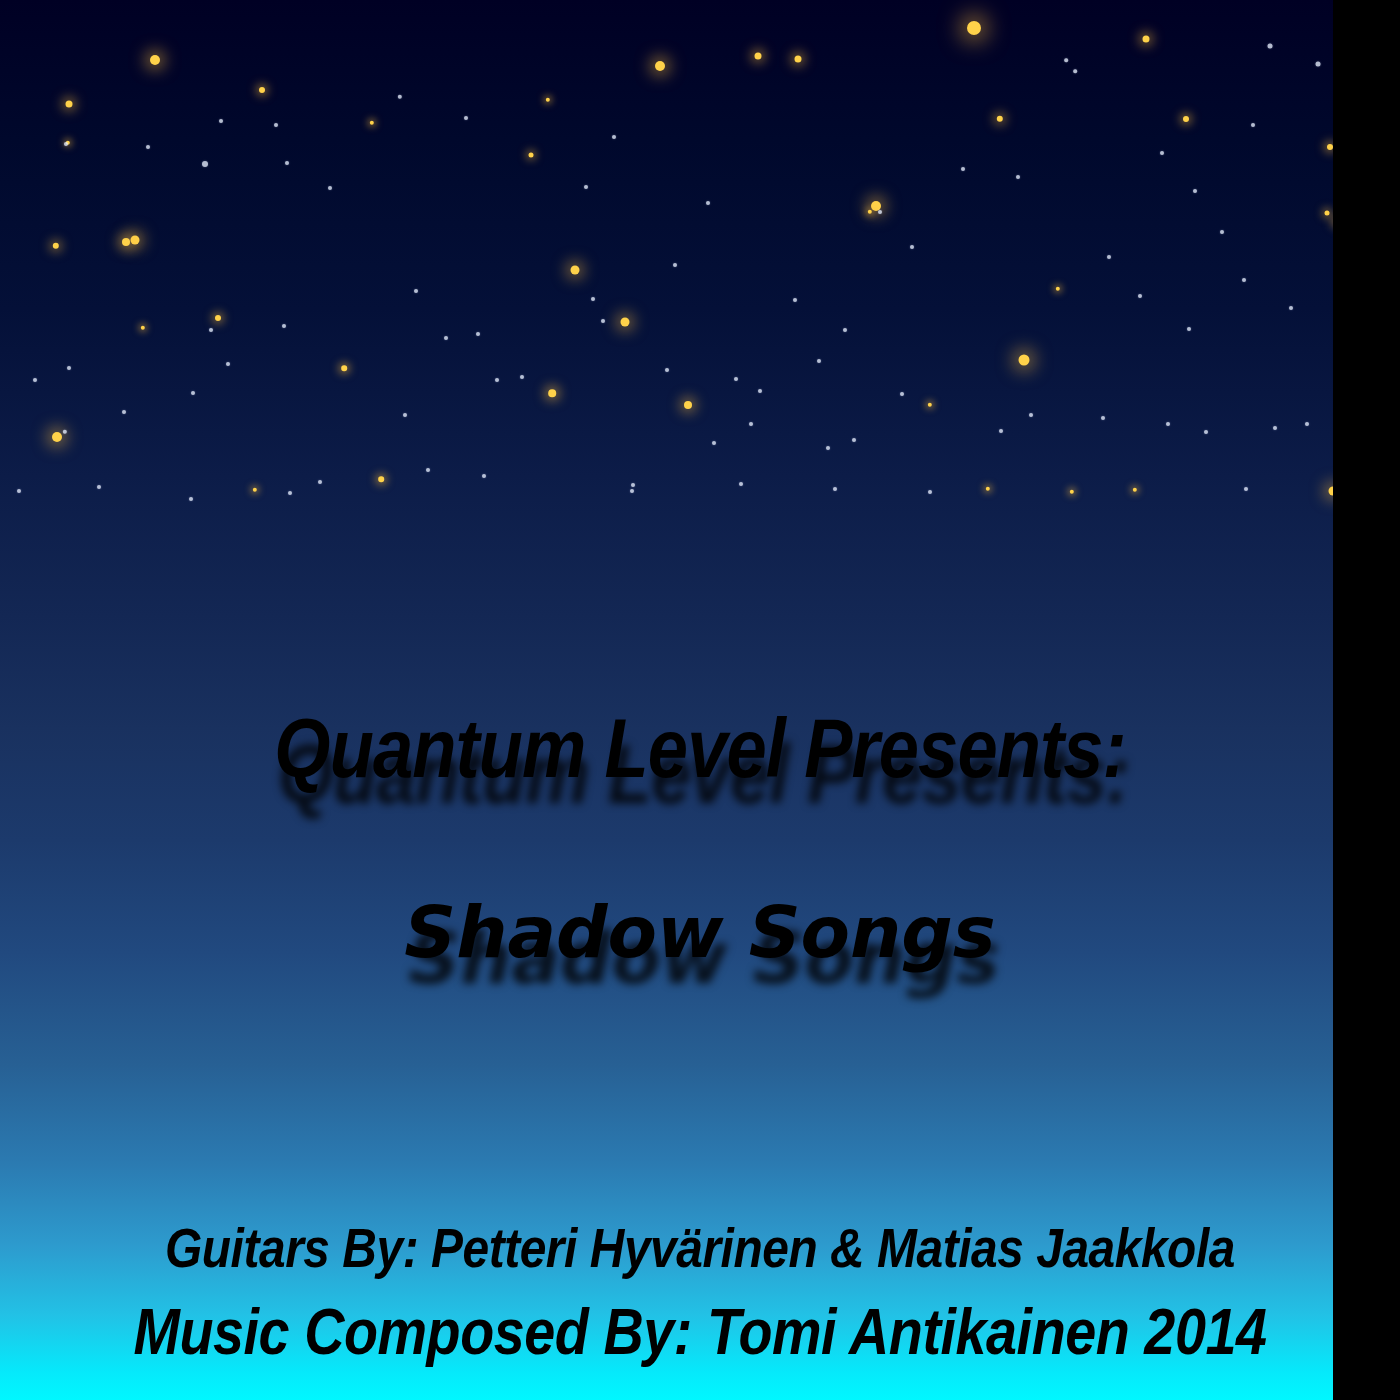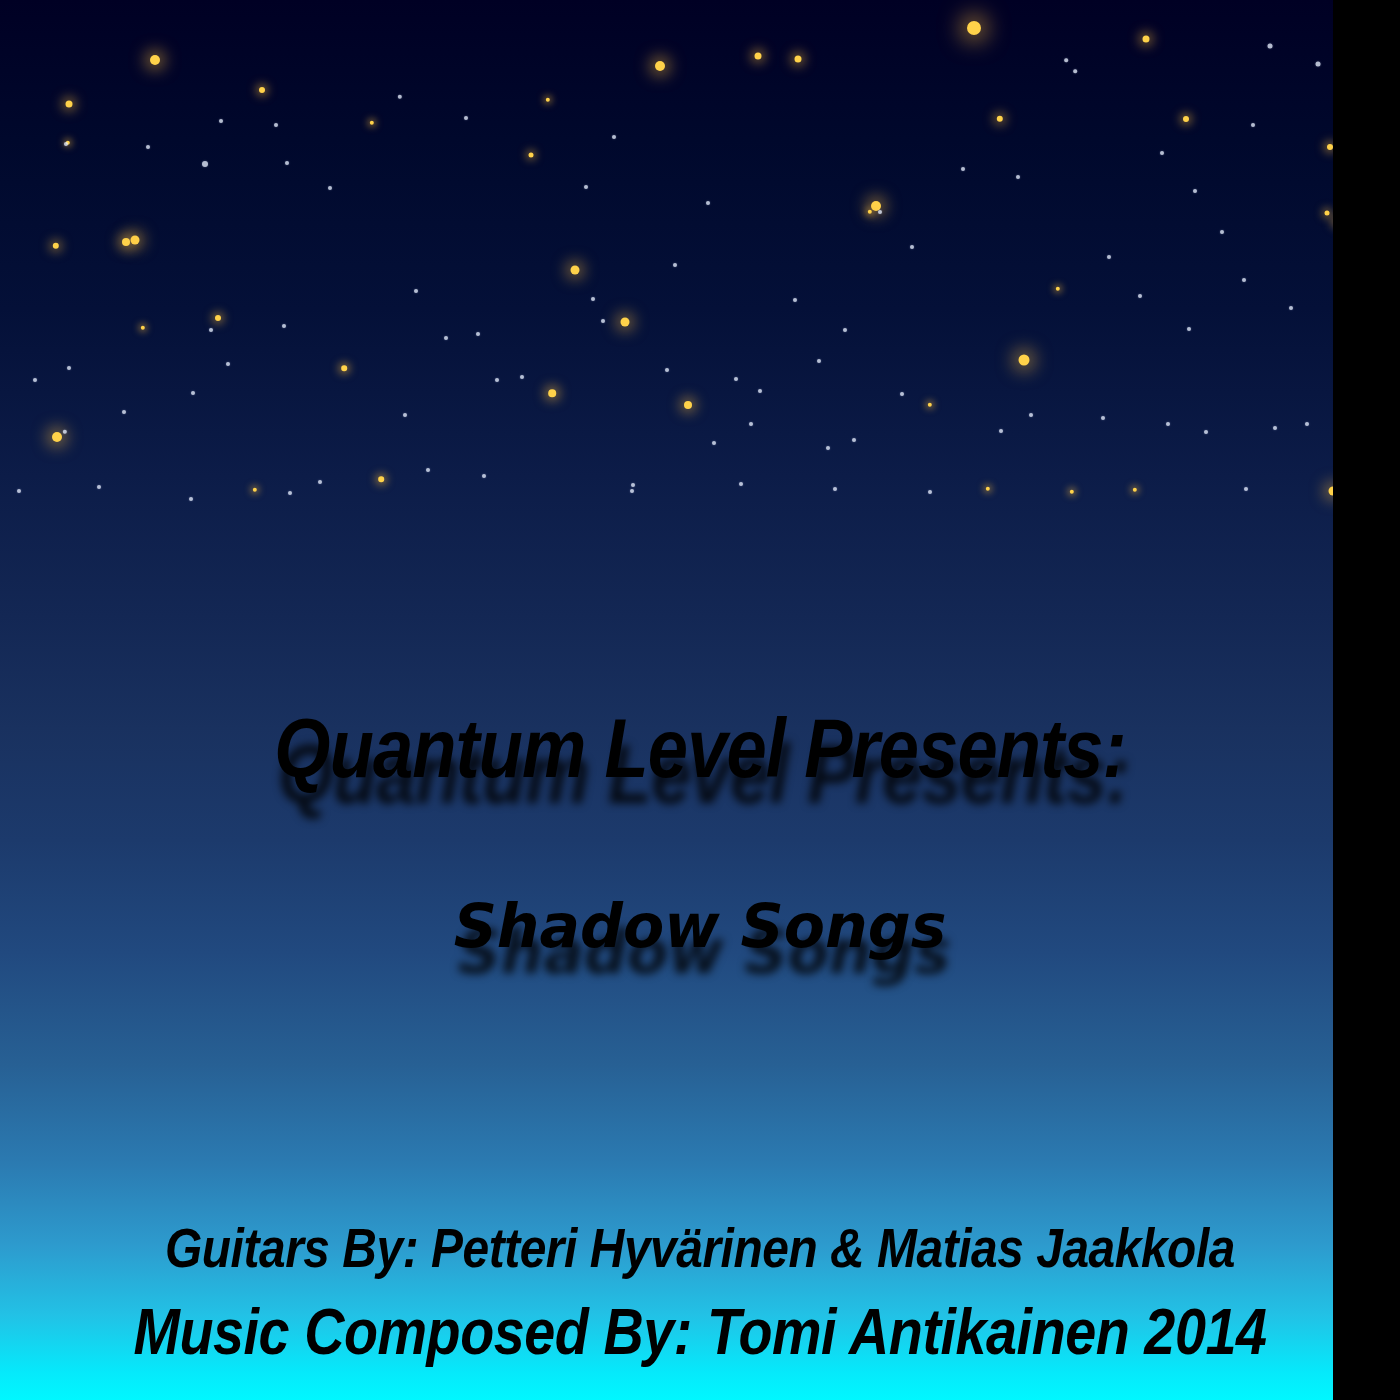--- a/index.html
+++ b/index.html
@@ -65,21 +65,21 @@
     font-size: 84px;
     font-weight: bold;
     font-style: italic;
     letter-spacing: -1px;
     transform: scaleX(0.86);
     text-shadow: 4px 26px 9px rgba(0,0,0,0.80);
   }
   #title-sub {
     top: 896px;
     font-family: "DejaVu Sans", sans-serif;
-    font-size: 60px;
+    font-size: 72px;
     font-weight: bold;
     font-style: italic;
     letter-spacing: 0px;
     text-shadow: 4px 26px 9px rgba(0,0,0,0.78);
   }
 
   
   .credit-layer {
     position: absolute;
     left: 0;

